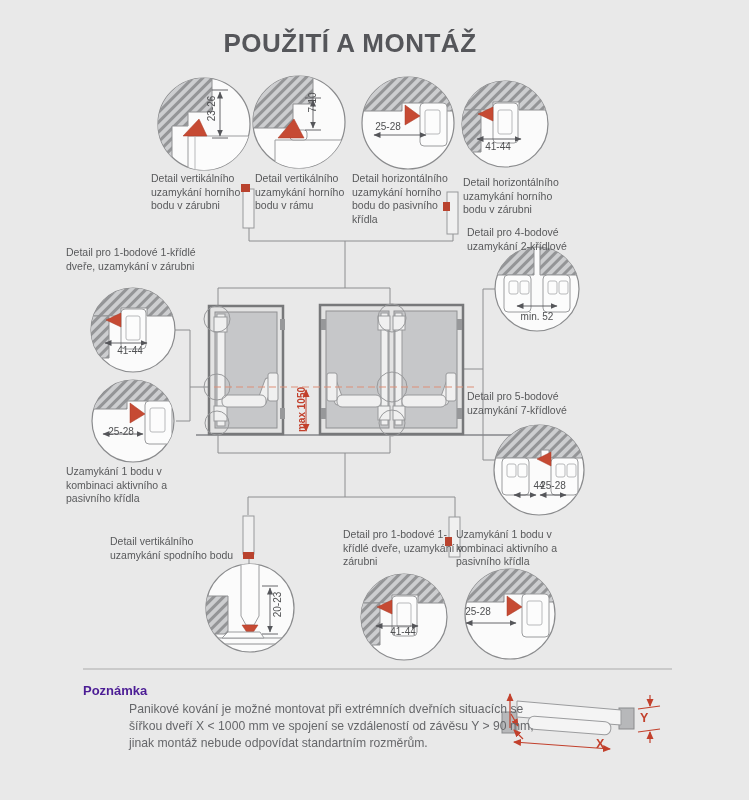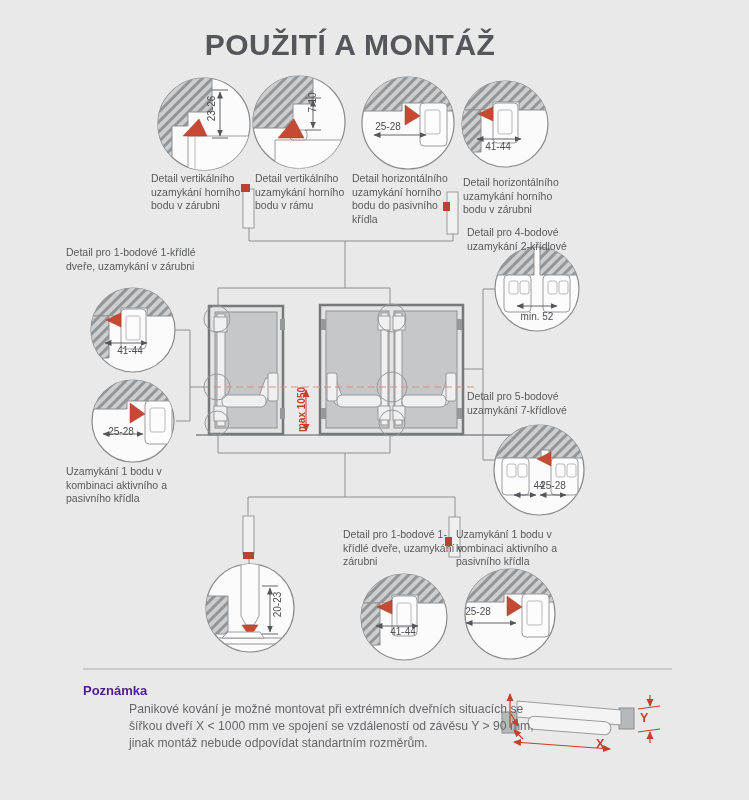--- a/index.html
+++ b/index.html
@@ -1,20 +1,20 @@
 <!DOCTYPE html>
 <html><head>
 <meta charset="utf-8">
 <style>
   html,body { margin:0; padding:0; }
   body { font-family:"Liberation Sans", sans-serif; }
   .page { position:relative; width:749px; height:800px; background:#e9e9e9; overflow:hidden; }
   .art { position:absolute; left:0; top:0; }
   .title { position:absolute; left:0; top:28px; width:700px; margin:0; text-align:center;
-           font-size:30px; font-weight:600; letter-spacing:.5px; color:#55565a; }
+           font-size:26px; font-weight:600; letter-spacing:.5px; color:#55565a; }
   .t { position:absolute; font-size:10.5px; line-height:13.5px; text-align:left; color:#58595b; }
   .d { position:absolute; font-size:10px; color:#4f5052; text-align:center; width:44px; }
   .rot { transform:rotate(-90deg); transform-origin:center; }
   .redtxt { color:#c2402c; font-weight:bold; }
   .note-h { position:absolute; left:83px; top:683px; font-size:13px; font-weight:bold; color:#4c1d95; }
   .note-b { position:absolute; left:83px; top:701px; width:414px; font-size:12.2px;
             line-height:16.8px; color:#66676a;margin-left:46px; }
   .xy { position:absolute; font-size:12.5px; font-weight:bold; color:#c2402c; }
   
   .h  { fill:url(#hp); stroke:#8f9092; stroke-width:1; }
@@ -304,20 +304,21 @@
   <div class="t" style="left:151px;top:172px;width:98px">Detail vertikálního uzamykání horního bodu v zárubni</div>
   <div class="t" style="left:352px;top:172px;width:102px">Detail horizontálního uzamykání horního bodu do pasivního křídla</div>
   <div class="t" style="left:255px;top:172px;width:94px">Detail vertikálního uzamykání horního bodu v rámu</div>
   <div class="t" style="left:463px;top:176px;width:106px">Detail horizontálního uzamykání horního bodu v zárubni</div>
 
   <div class="t" style="left:66px;top:246px;width:140px">Detail pro 1-bodové 1-křídlé dveře, uzamykání v zárubni</div>
   <div class="t" style="left:66px;top:465px;width:140px">Uzamykání 1 bodu v kombinaci aktivního a pasivního křídla</div>
   <div class="t" style="left:467px;top:226px;width:142px">Detail pro 4-bodové uzamykání 2-křídlové</div>
   <div class="t" style="left:467px;top:390px;width:144px">Detail pro 5-bodové uzamykání 7-křídlové</div>
 
+  <div class="t" style="left:110px;top:535px;width:134px">Detail vertikálního uzamykání spodního bodu</div>
   <div class="t" style="left:343px;top:528px;width:120px">Detail pro 1-bodové 1-křídlé dveře, uzamykání v zárubni</div>
   <div class="t" style="left:456px;top:528px;width:118px">Uzamykání 1 bodu v kombinaci aktivního a pasivního křídla</div>
 
   <div class="d rot" style="left:189px;top:103px">23-26</div>
   <div class="d rot" style="left:290px;top:97px">7-10</div>
   <div class="d" style="left:366px;top:121px">25-28</div>
   <div class="d" style="left:476px;top:141px">41-44</div>
   <div class="d" style="left:108px;top:345px">41-44</div>
   <div class="d" style="left:99px;top:426px">25-28</div>
   <div class="d" style="left:512px;top:311px;width:50px">min. 52</div>

